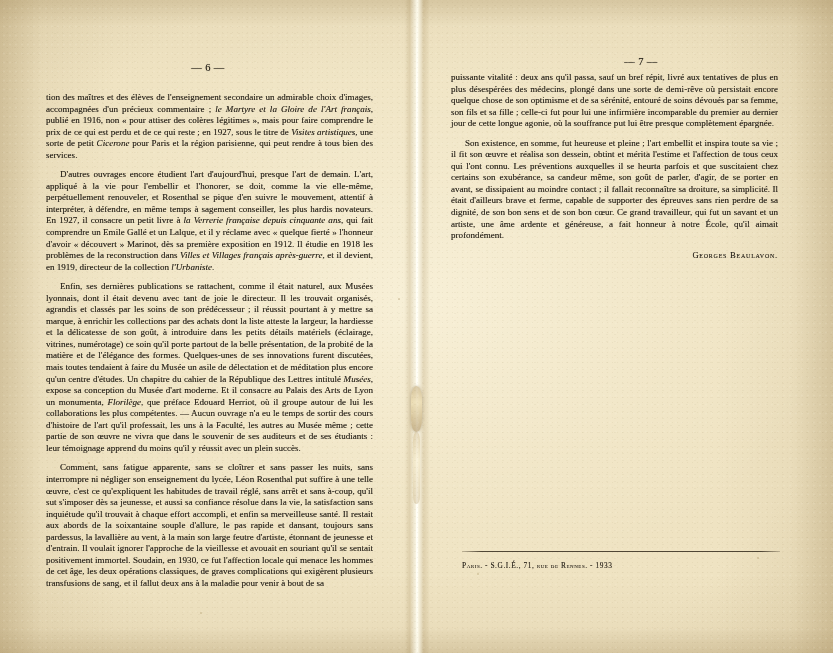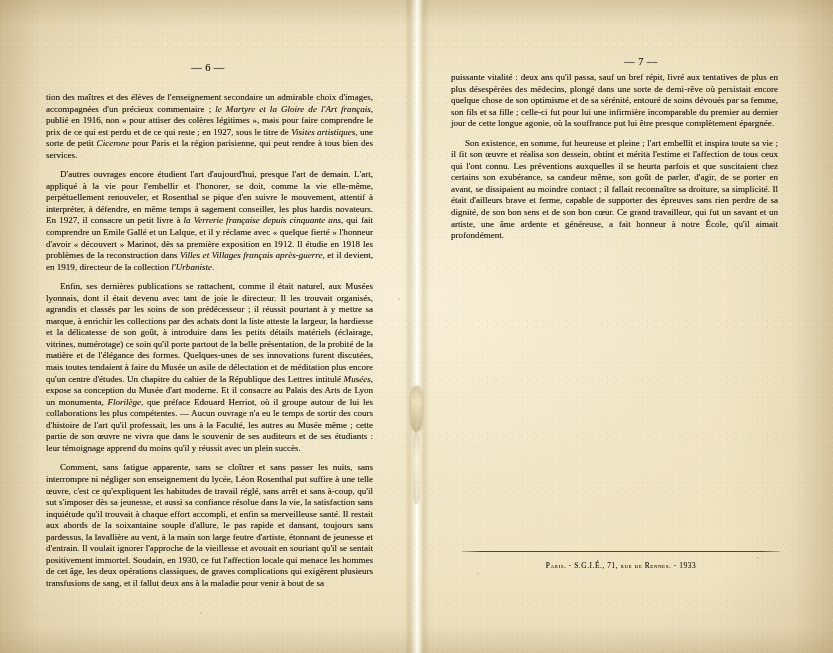--- a/index.html
+++ b/index.html
@@ -195,21 +195,20 @@
     width: 100%;
     height: 1px;
     background: linear-gradient(to right,
         rgba(60,50,34,0.25),
         rgba(52,43,29,0.85) 6%,
         rgba(52,43,29,0.85) 94%,
         rgba(60,50,34,0.25));
   }
   #colophon-text {
     margin-top: 9px;
-    text-align: center;
     font-variant: small-caps;
     font-size: 7.4px;
     letter-spacing: 0.55px;
     color: #2c261e;
     text-shadow: 0 0 0.5px rgba(44,38,27,0.5);
   }
 
   
   .speck {
     position: absolute;
@@ -243,20 +242,21 @@
   <div class="page right">
 
     <div class="folio">— 7 —</div>
 
     <div class="column">
 
       <p class="noindent">puissante vitalité&nbsp;: deux ans qu'il passa, sauf un bref répit, livré aux tentatives de plus en plus désespérées des médecins, plongé dans une sorte de demi-rêve où persistait encore quelque chose de son optimisme et de sa sérénité, entouré de soins dévoués par sa femme, son fils et sa fille&nbsp;; celle-ci fut pour lui une infirmière incomparable du premier au dernier jour de cette longue agonie, où la souffrance put lui être presque complètement épargnée.</p>
 
       <p>Son existence, en somme, fut heureuse et pleine&nbsp;; l'art embellit et inspira toute sa vie&nbsp;; il fit son œuvre et réalisa son dessein, obtint et mérita l'estime et l'affection de tous ceux qui l'ont connu. Les préventions auxquelles il se heurta parfois et que suscitaient chez certains son exubérance, sa candeur même, son goût de parler, d'agir, de se porter en avant, se dissipaient au moindre contact&nbsp;; il fallait reconnaître sa droiture, sa simplicité. Il était d'ailleurs brave et ferme, capable de supporter des épreuves sans rien perdre de sa dignité, de son bon sens et de son bon cœur. Ce grand travailleur, qui fut un savant et un artiste, une âme ardente et généreuse, a fait honneur à notre École, qu'il aimait profondément.</p>
 
+      <p class="signature">Georges Beaulavon.</p>
 
     </div>
   </div>
 
   <div id="colophon">
     <div id="colophon-rule"></div>
     <div id="colophon-text">Paris. - S.G.I.É., 71, rue de Rennes. - 1933</div>
   </div>
 
   <div id="gutter"></div>

